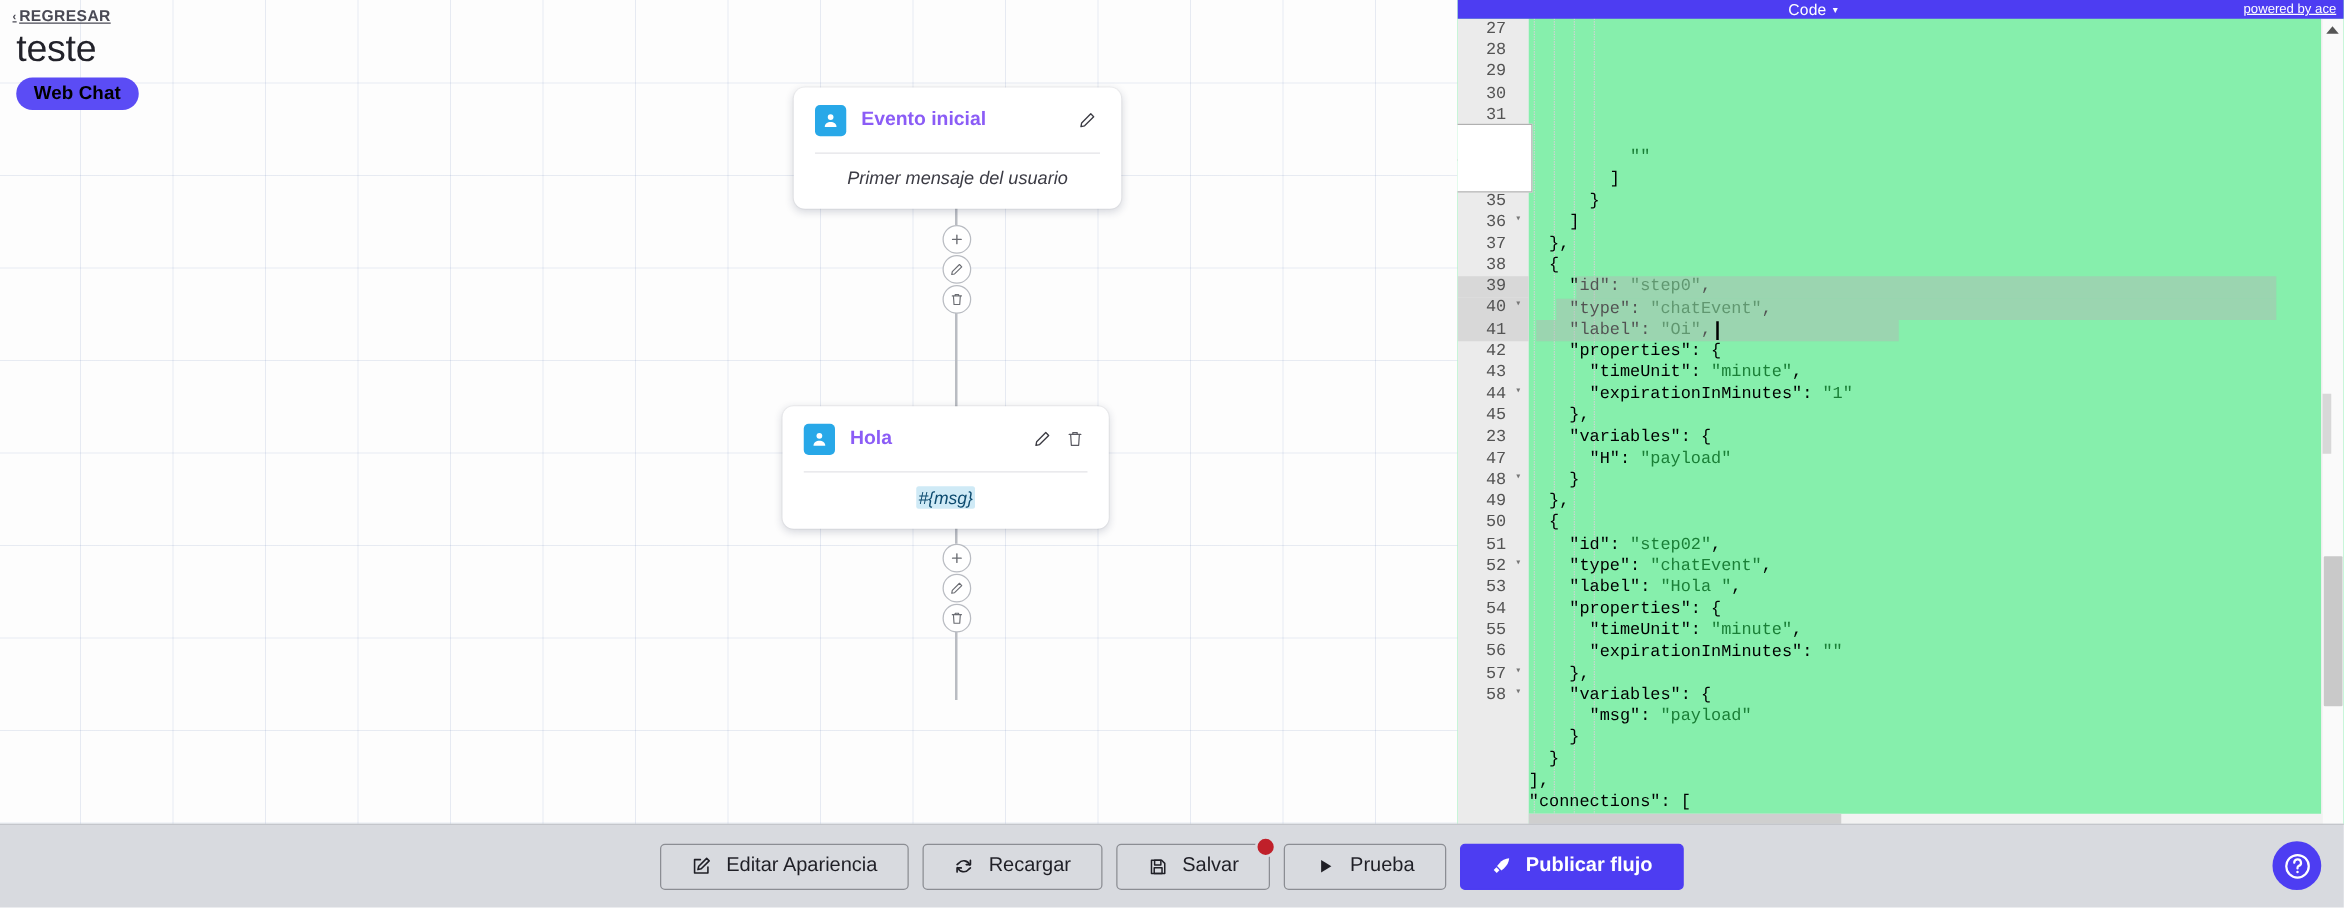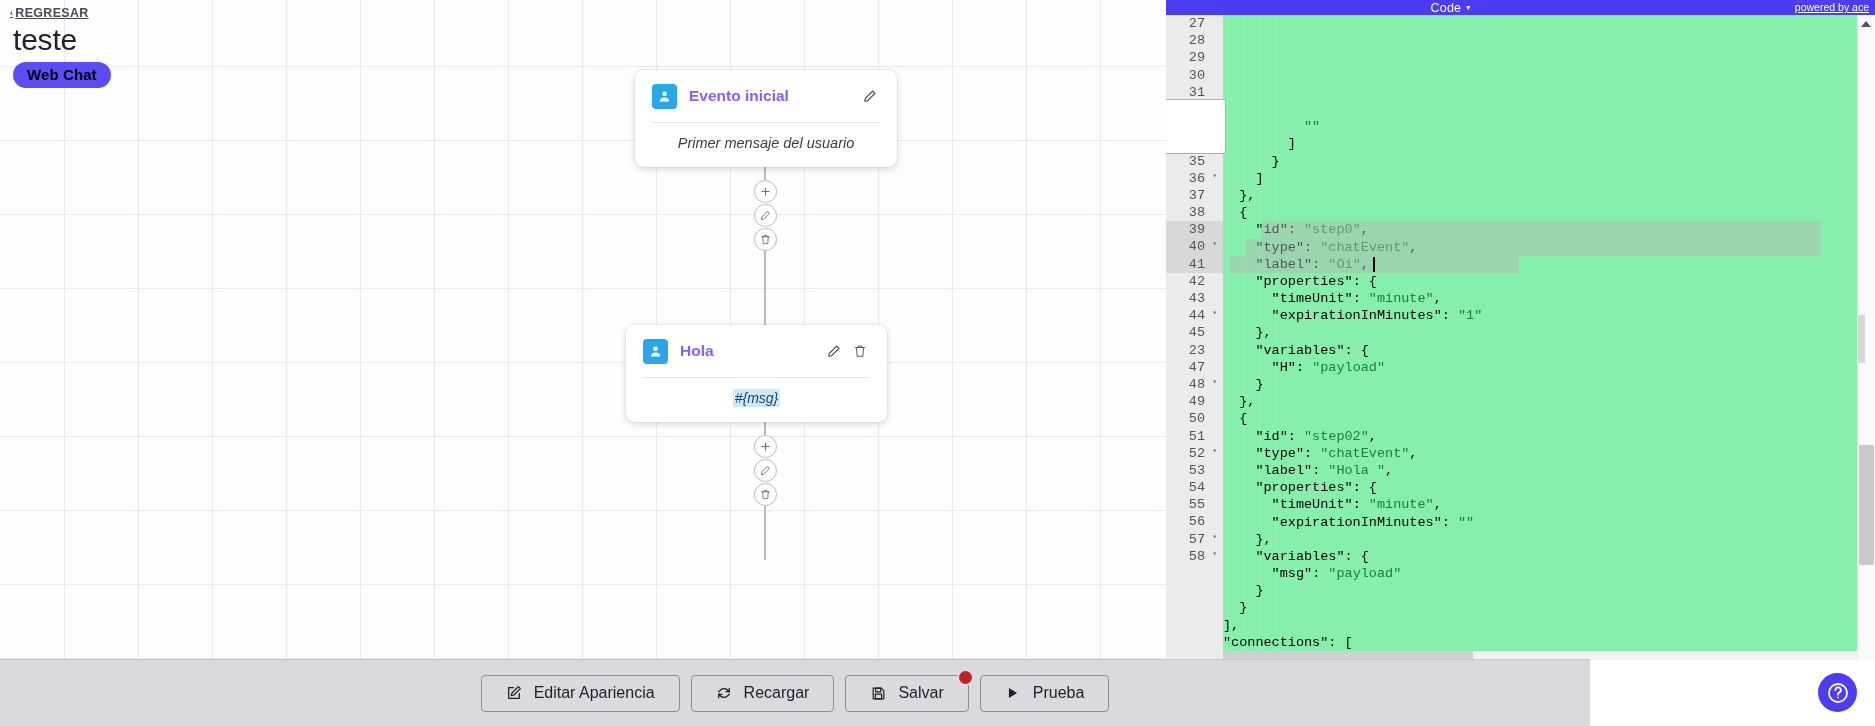--- a/index.html
+++ b/index.html
@@ -169,21 +169,21 @@
   }
   .hscroll{
     position:absolute;left:57px;bottom:0;right:17px;height:9px;background:#f2f2f2;
   }
   .hscroll .hthumb{
     position:absolute;left:0;top:0;height:9px;width:250px;background:#cfcfcf;
   }
 
   
   #toolbar{
-    position:absolute;left:0;bottom:0;width:1590px;height:66px;
+    position:absolute;left:0;bottom:0;width:1875px;height:66px;
     background:#d8dadf;border-top:1px solid #c4c6cb;
     display:flex;align-items:center;justify-content:center;gap:11px;
   }
   .tb-btn{
     position:relative;
     height:37px;min-width:auto;padding:0 24px;
     border:1px solid #8b8d93;border-radius:4px;background:transparent;
     color:#1f1f26;font-size:16px;font-family:"Liberation Sans",sans-serif;
     display:flex;align-items:center;justify-content:center;gap:11px;
     cursor:pointer;white-space:nowrap;
@@ -411,20 +411,29 @@
 
     <button class="tb-btn">
       <span class="tb-ico">
         <svg width="14" height="14" viewBox="0 0 24 24" fill="#1f1f26">
           <path d="M5 3.5l14 8.5-14 8.5z"></path>
         </svg>
       </span>
       <span>Prueba</span>
     </button>
 
+    <button class="tb-btn primary">
+      <span class="tb-ico">
+        <svg width="16" height="16" viewBox="0 0 24 24" fill="#ffffff">
+          <path d="M21.5 2.5C17 2.8 12.6 5 9.6 8.6L7 11.8l5.2 5.2 3.2-2.6c3.6-3 5.8-7.4 6.1-11.9z"></path>
+          <path d="M6.2 13.3L3 16.5l1.8 1.8 1.8 1.8 3.2-3.2z"></path>
+        </svg>
+      </span>
+      <span>Publicar flujo</span>
+    </button>
 
   </div>
 
   <div class="help-fab">
     <svg width="24" height="24" viewBox="0 0 24 24" fill="none" stroke="#ffffff" stroke-width="1.8">
       <circle cx="12" cy="12" r="9"></circle>
       <path d="M9.4 9.2a2.7 2.7 0 1 1 3.6 2.5c-.7.3-1 .9-1 1.6v.4" stroke-linecap="round"></path>
       <circle cx="12" cy="16.6" r="1" fill="#ffffff" stroke="none"></circle>
     </svg>
   </div>

